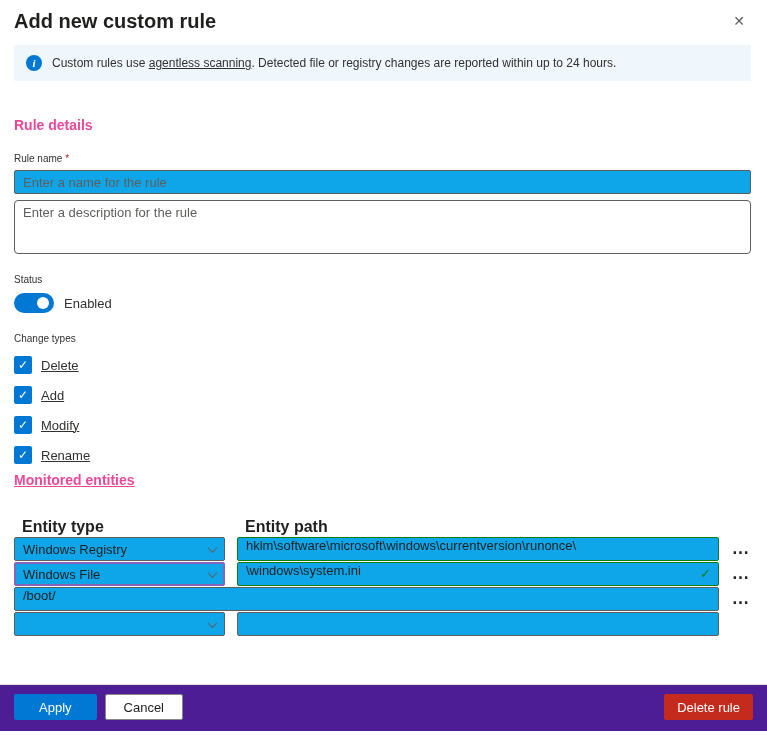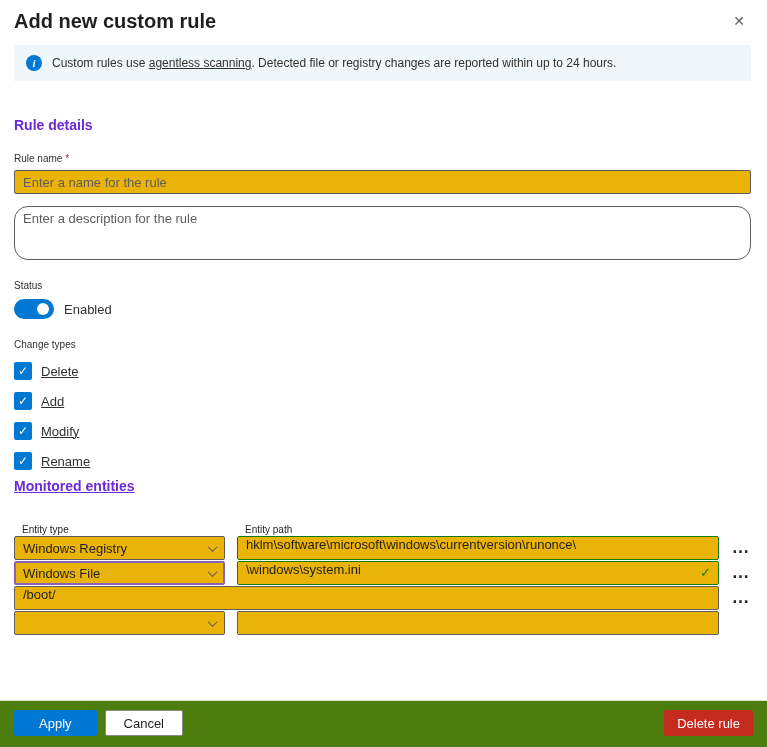--- a/index.html
+++ b/index.html
@@ -18,65 +18,65 @@
   .header { display: flex; justify-content: space-between; align-items: flex-start; }
   .title { font-size: 20px; font-weight: 700; color: #201f1e; }
   .close-btn { background: none; border: none; font-size: 14px; color: #605e5c; cursor: pointer; line-height: 1; padding: 4px 6px; }
 
   
   .banner { margin-top: 12px; background: var(--banner-bg, #eff6fc); display: flex; align-items: center; gap: 10px; padding: 10px 12px; font-size: 12px; color: #323130; }
   .info-icon { flex: 0 0 auto; width: 16px; height: 16px; border-radius: 50%; background: var(--accent, #0078d4); color: #fff; font-weight: 700; font-size: 11px; font-style: italic; display: flex; align-items: center; justify-content: center; font-family: "Liberation Serif", serif; }
   .banner a { color: inherit; text-decoration: underline; cursor: pointer; }
 
   
-  .section-heading { font-size: 14px; font-weight: 700; color: #6d28d9; }
+  .section-heading { font-size: 14px; font-weight: 700; color: #ec4899; }
   .rule-details-heading { margin-top: 36px; }
   .field-label { margin-top: 20px; font-size: 10px; color: #323130; }
   .required { color: #a4262c; margin-left: 3px; }
 
   .text-input, .dropdown, .path-input {
     font-family: inherit; font-size: 13px; color: #201f1e;
-    border: 1px solid #605e5c; border-radius: 2px; background: #eab308;
+    border: 1px solid #605e5c; border-radius: 2px; background: #0ea5e9;
   }
   .text-input { display: block; width: 100%; height: 24px; margin-top: 6px; padding: 0 8px; }
   .text-input::placeholder, .textarea::placeholder { color: #605e5c; }
   .textarea {
     font-family: inherit; font-size: 13px; color: #201f1e;
-    display: block; width: 100%; height: 54px; margin-top: 12px; padding: 4px 8px;
-    border: 1px solid #605e5c; border-radius: 14px; resize: none;
+    display: block; width: 100%; height: 54px; margin-top: 6px; padding: 4px 8px;
+    border: 1px solid #605e5c; border-radius: 4px; resize: none;
   }
 
   
   .status-row { margin-top: 8px; display: flex; align-items: center; gap: 10px; }
   .toggle { width: 40px; height: 20px; border-radius: 10px; background: var(--accent, #0078d4); position: relative; cursor: pointer; border: none; }
   .toggle .knob { position: absolute; top: 4px; right: 5px; width: 12px; height: 12px; border-radius: 50%; background: #fff; }
 
   
   .checkbox-row { margin-top: 12px; display: flex; align-items: center; gap: 9px; cursor: pointer; }
   .checkbox { width: 18px; height: 18px; border-radius: 2px; background: var(--accent, #0078d4); color: #fff; display: flex; align-items: center; justify-content: center; font-size: 12px; line-height: 1; }
   .checkbox-label { font-size: 13px; text-decoration: underline; }
 
   
   .monitored-heading { margin-top: 8px; text-decoration: underline; }
-  .table-header { margin-top: 30px; display: flex; gap: 12px; font-weight: 400; font-size: 10px; color: #201f1e; justify-content: center; }
+  .table-header { margin-top: 30px; display: flex; gap: 12px; font-weight: 700; font-size: 16px; color: #201f1e; justify-content: center; }
   .col-type { width: 211px; padding-left: 8px; }
   .col-path { flex: 1; padding-left: 8px; }
   .col-more-spacer { width: 20px; }
   .entity-row { margin-top: 1px; display: flex; align-items: flex-end; gap: 12px; }
   .dropdown { width: 211px; height: 24px; display: flex; align-items: center; justify-content: space-between; padding: 0 8px; cursor: pointer; }
   .chevron { width: 7px; height: 7px; border-right: 1.5px solid #605e5c; border-bottom: 1.5px solid #605e5c; transform: rotate(45deg) translate(-1px,-1px); }
   .path-wrap { flex: 1; position: relative; }
   .path-input { display: block; width: 100%; height: 24px; padding: 0 26px 8px 8px; }
   .path-input.valid { border-color: var(--valid, #107c10); }
   .dropdown.focused { border-color: var(--focus, #8764b8); box-shadow: inset 0 0 0 1px var(--focus, #8764b8); }
   .valid-check { position: absolute; right: 8px; top: 4px; color: var(--valid, #107c10); font-size: 13px; }
   .more-btn { width: 20px; background: none; border: none; font-size: 17px; font-weight: 700; color: #242424; cursor: pointer; line-height: 1; padding: 0; letter-spacing: 1px; }
 
   
-  .footer { position: absolute; left: 0; right: 0; bottom: 0; background: #4d7c0f; border-top: 1px solid #e1dfdd; padding: 9px 14px 11px; display: flex; align-items: center; gap: 8px; }
+  .footer { position: absolute; left: 0; right: 0; bottom: 16px; background: #4c1d95; border-top: 1px solid #e1dfdd; padding: 9px 14px 11px; display: flex; align-items: center; gap: 8px; }
   .btn { font-family: inherit; font-size: 13px; height: 26px; border-radius: 2px; cursor: pointer; }
   .btn-primary { background: var(--accent, #0078d4); border: 1px solid var(--accent, #0078d4); color: #fff; padding: 0 24px; }
   .btn-secondary { background: #fff; border: 1px solid #8a8886; color: #201f1e; padding: 0 18px; }
   .btn-danger { margin-left: auto; background: var(--danger, #c42b1c); border: 1px solid var(--danger, #c42b1c); color: #fff; padding: 0 12px; }
 </style>
 </head>
 <body>
 
 <div class="panel">
 

